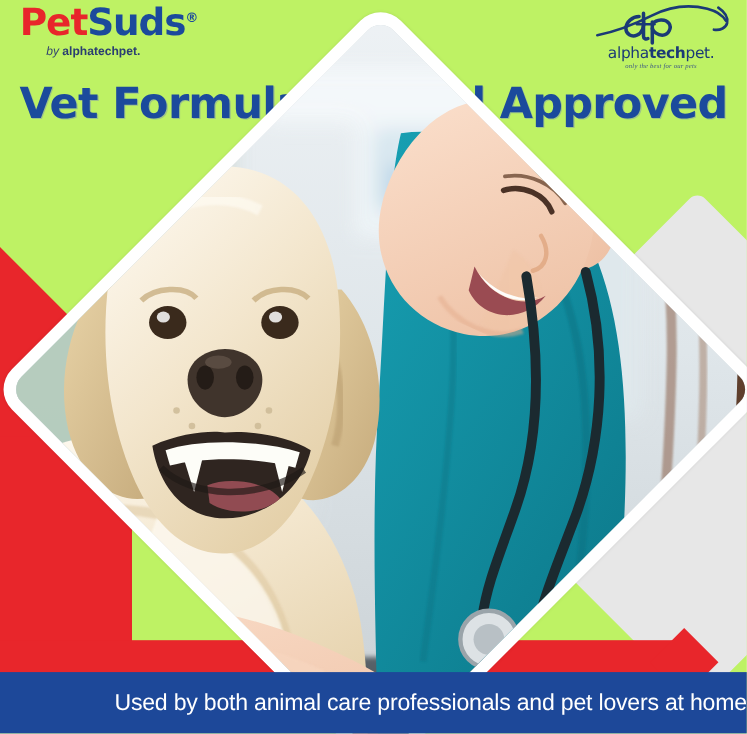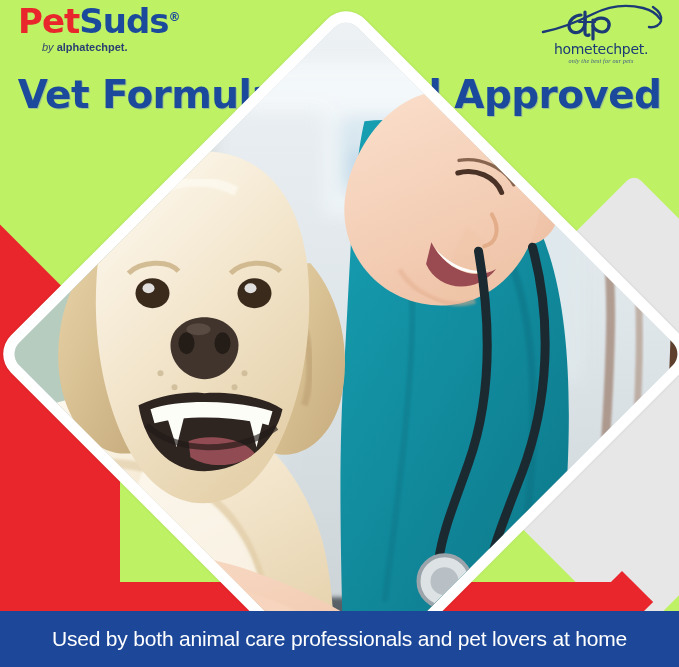--- a/index.html
+++ b/index.html
@@ -47,21 +47,21 @@
     width:132px; height:70px;
     text-align:center;
   }
   .corp-mark { width:132px; height:40px; display:block; }
   .corp-name {
     font-size:14px; color:#1B3A76;
     letter-spacing:-0.3px; line-height:14px;
     white-space:nowrap;
     font-family:"DejaVu Sans", sans-serif;
   }
-  .corp-name b { font-weight:normal; }
+  .corp-name b { font-weight:bold; }
   .corp-tag {
     margin-top:2px;
     font-size:6px; color:#3A5486;
     font-style:italic; font-family:"Liberation Serif", serif;
     letter-spacing:0.2px; white-space:nowrap;
   }
 
   .headline {
     position:absolute; left:0; top:72px;
     width:679px; text-align:center;
@@ -137,21 +137,21 @@
     transform:rotate(-45deg);
     overflow:hidden;
   }
   .photo-svg { display:block; width:707px; height:707px; }
 
   
   .banner {
     position:absolute; left:0; bottom:0;
     width:679px; height:56px;
     background:#1D4899;
-    display:flex; align-items:center; justify-content:center;
+    display:flex; align-items:center; justify-content:flex-end;
   }
   .banner-text {
     color:#ffffff; font-size:21px;
     letter-spacing:-0.2px;
     font-family:"Liberation Sans", sans-serif;
     white-space:nowrap;
   }
 </style>
 </head>
 <body>
@@ -170,21 +170,21 @@
   <div class="corp-logo">
     <svg class="corp-mark" viewBox="0 0 132 40">
       <path d="M8 30 C24 27, 40 21, 58 12 C74 4, 92 2, 108 6 C116 8, 122 12, 125 17" fill="none" stroke="#1B3A76" stroke-width="2.4" stroke-linecap="round"></path>
       <path d="M118 5 C124 9, 127 14, 126 19 C125 23, 120 26, 114 25" fill="none" stroke="#1B3A76" stroke-width="2.4" stroke-linecap="round"></path>
       <path d="M46 13 C40 13, 34 18, 34 24 C34 29, 39 32, 44 30 C49 28, 51 22, 50 16" fill="none" stroke="#1B3A76" stroke-width="3.2" stroke-linecap="round"></path>
       <path d="M50 10 L50 31 C50 33, 52 34, 54 33" fill="none" stroke="#1B3A76" stroke-width="3.2" stroke-linecap="round"></path>
       <path d="M58 18 L58 37" fill="none" stroke="#1B3A76" stroke-width="3.2" stroke-linecap="round"></path>
       <path d="M58 20 C62 15, 70 15, 73 19 C76 23, 73 30, 67 30 C63 30, 59 27, 58 24" fill="none" stroke="#1B3A76" stroke-width="3.2" stroke-linecap="round"></path>
       <path d="M44 20 L60 20" fill="none" stroke="#1B3A76" stroke-width="2.2" stroke-linecap="round"></path>
     </svg>
-    <div class="corp-name"><span>home</span><b>tech</b><span>pet.</span></div>
+    <div class="corp-name"><span>alpha</span><b>tech</b><span>pet.</span></div>
     <div class="corp-tag">only the best for our pets</div>
   </div>
 
   <div class="headline">Vet Formulated and Approved</div>
 
   <div class="shapes">
 
     <div class="gray-diamond"></div>
     <div class="red-diamond"></div>
     <div class="red-block"></div>

